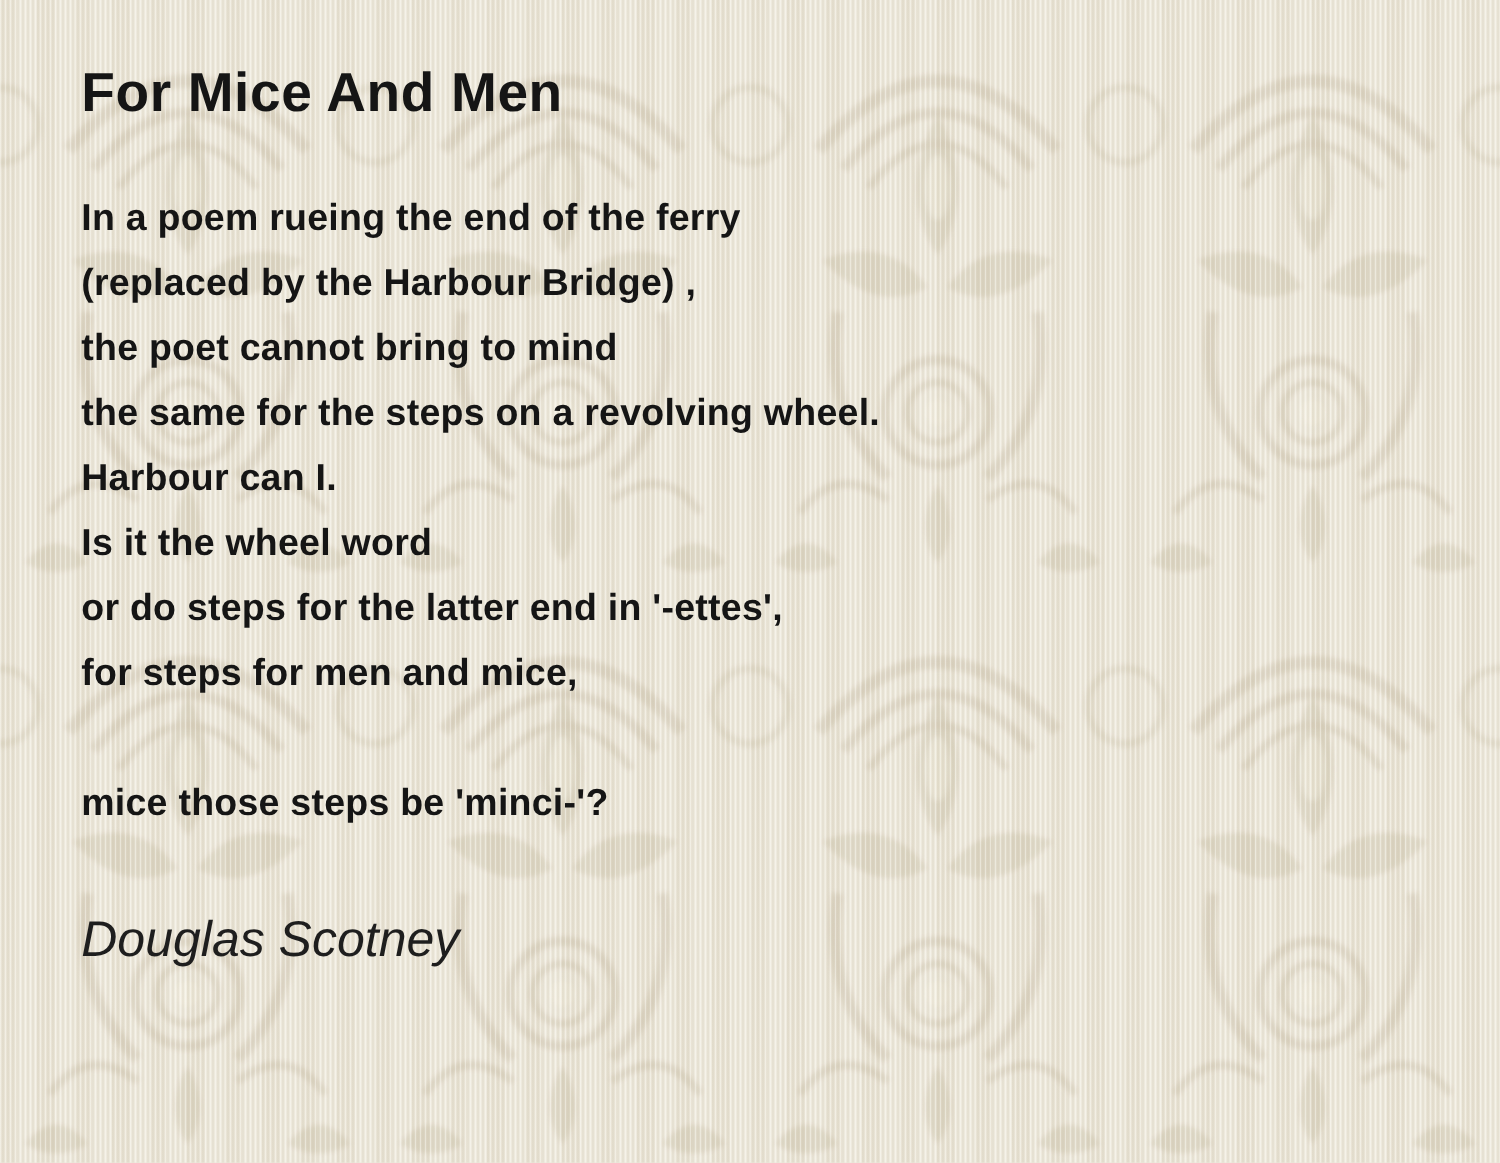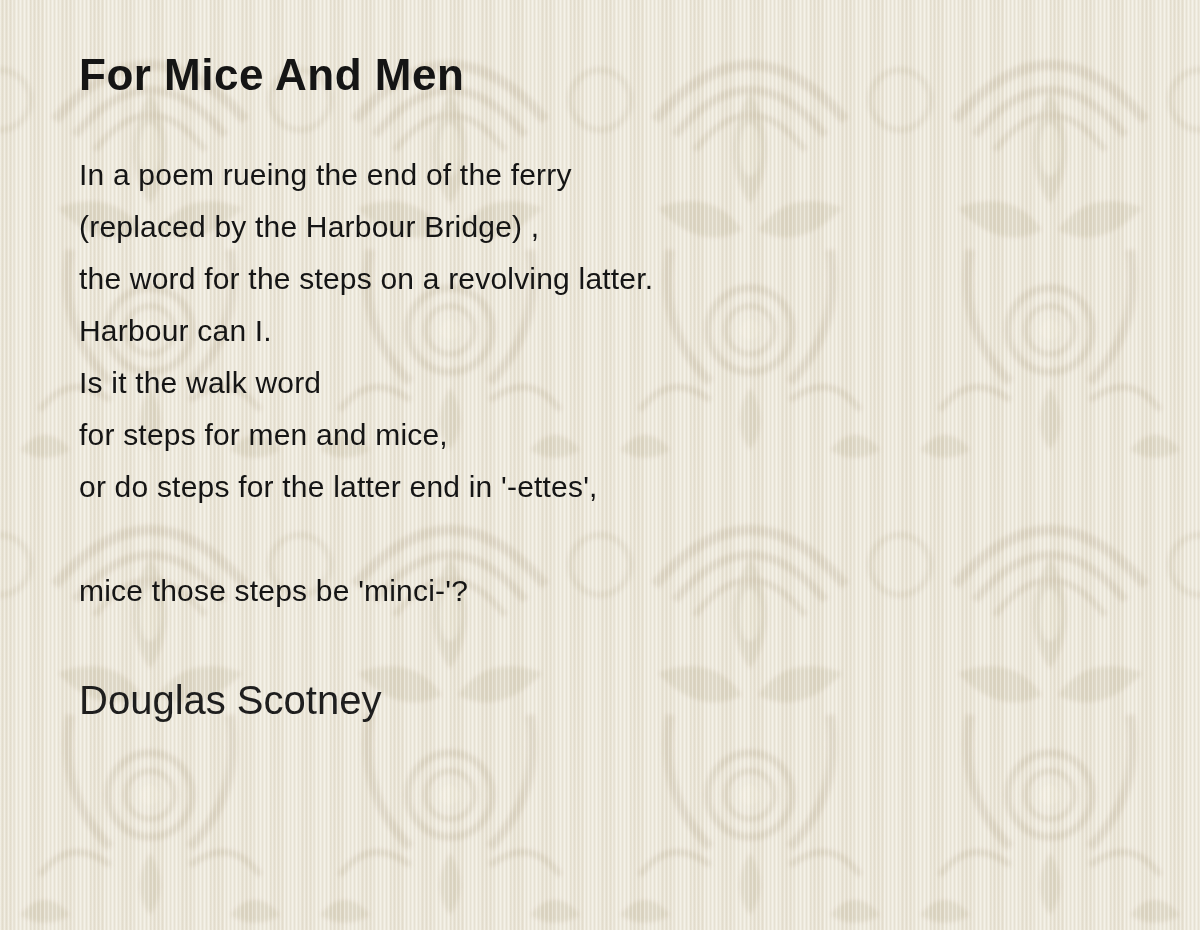--- a/index.html
+++ b/index.html
@@ -35,21 +35,21 @@
         rgba(0,0,0,0)          1px, rgba(0,0,0,0)          2px,
         rgba(203,194,170,0.22) 2px, rgba(203,194,170,0.22) 3px,
         rgba(0,0,0,0)          3px, rgba(0,0,0,0)          4px),
       repeating-linear-gradient(90deg,
         rgba(214,206,187,0.14) 0px,  rgba(214,206,187,0.14) 14px,
         rgba(255,255,252,0.12) 14px, rgba(255,255,252,0.12) 30px);
     pointer-events: none;
   }
   .content {
     position: absolute;
-    left: 79px;
+    left: 65px;
     top: 0;
     width: 1100px;
     z-index: 2;
     color: #151515;
   }
   .poem-title {
     margin: 49px 0 0 0;
     font-size: 44px;
     line-height: 52px;
     font-weight: bold;
@@ -58,27 +58,28 @@
   .stanza {
     margin: 0;
     padding: 0;
   }
   .stanza-1 { margin-top: 48px; }
   .stanza-2 { margin-top: 52px; }
   .poem-line {
     margin: 0;
     font-size: 30px;
     line-height: 52px;
-    font-weight: normal;
+    font-weight: bold;
     letter-spacing: 0.2px;
   }
   .poem-author {
     margin-top: 57px;
     font-size: 40px;
     line-height: 52px;
+    font-style: italic;
     font-weight: normal;
     color: #1e1e1e;
   }
 </style>
 </head>
 <body>
 
 <svg class="bg-svg" width="1200" height="930" xmlns="http://www.w3.org/2000/svg" aria-hidden="true">
   <defs>
     <filter id="soft" x="-20%" y="-20%" width="140%" height="140%">
@@ -119,25 +120,26 @@
 </svg>
 
 <div class="stripes"></div>
 
 <div class="content">
   <h1 class="poem-title">For Mice And Men</h1>
 
   <div class="stanza stanza-1">
     <p class="poem-line">In a poem rueing the end of the ferry</p>
     <p class="poem-line">(replaced by the Harbour Bridge) ,</p>
-    <p class="poem-line">the word for the steps on a revolving latter.</p>
+    <p class="poem-line">the poet cannot bring to mind</p>
+    <p class="poem-line">the same for the steps on a revolving wheel.</p>
     <p class="poem-line">Harbour can I.</p>
-    <p class="poem-line">Is it the walk word</p>
+    <p class="poem-line">Is it the wheel word</p>
+    <p class="poem-line">or do steps for the latter end in '-ettes',</p>
     <p class="poem-line">for steps for men and mice,</p>
-    <p class="poem-line">or do steps for the latter end in '-ettes',</p>
   </div>
 
   <div class="stanza stanza-2">
     <p class="poem-line">mice those steps be 'minci-'?</p>
   </div>
 
   <div class="poem-author">Douglas Scotney</div>
 </div>
 
 </body></html>

